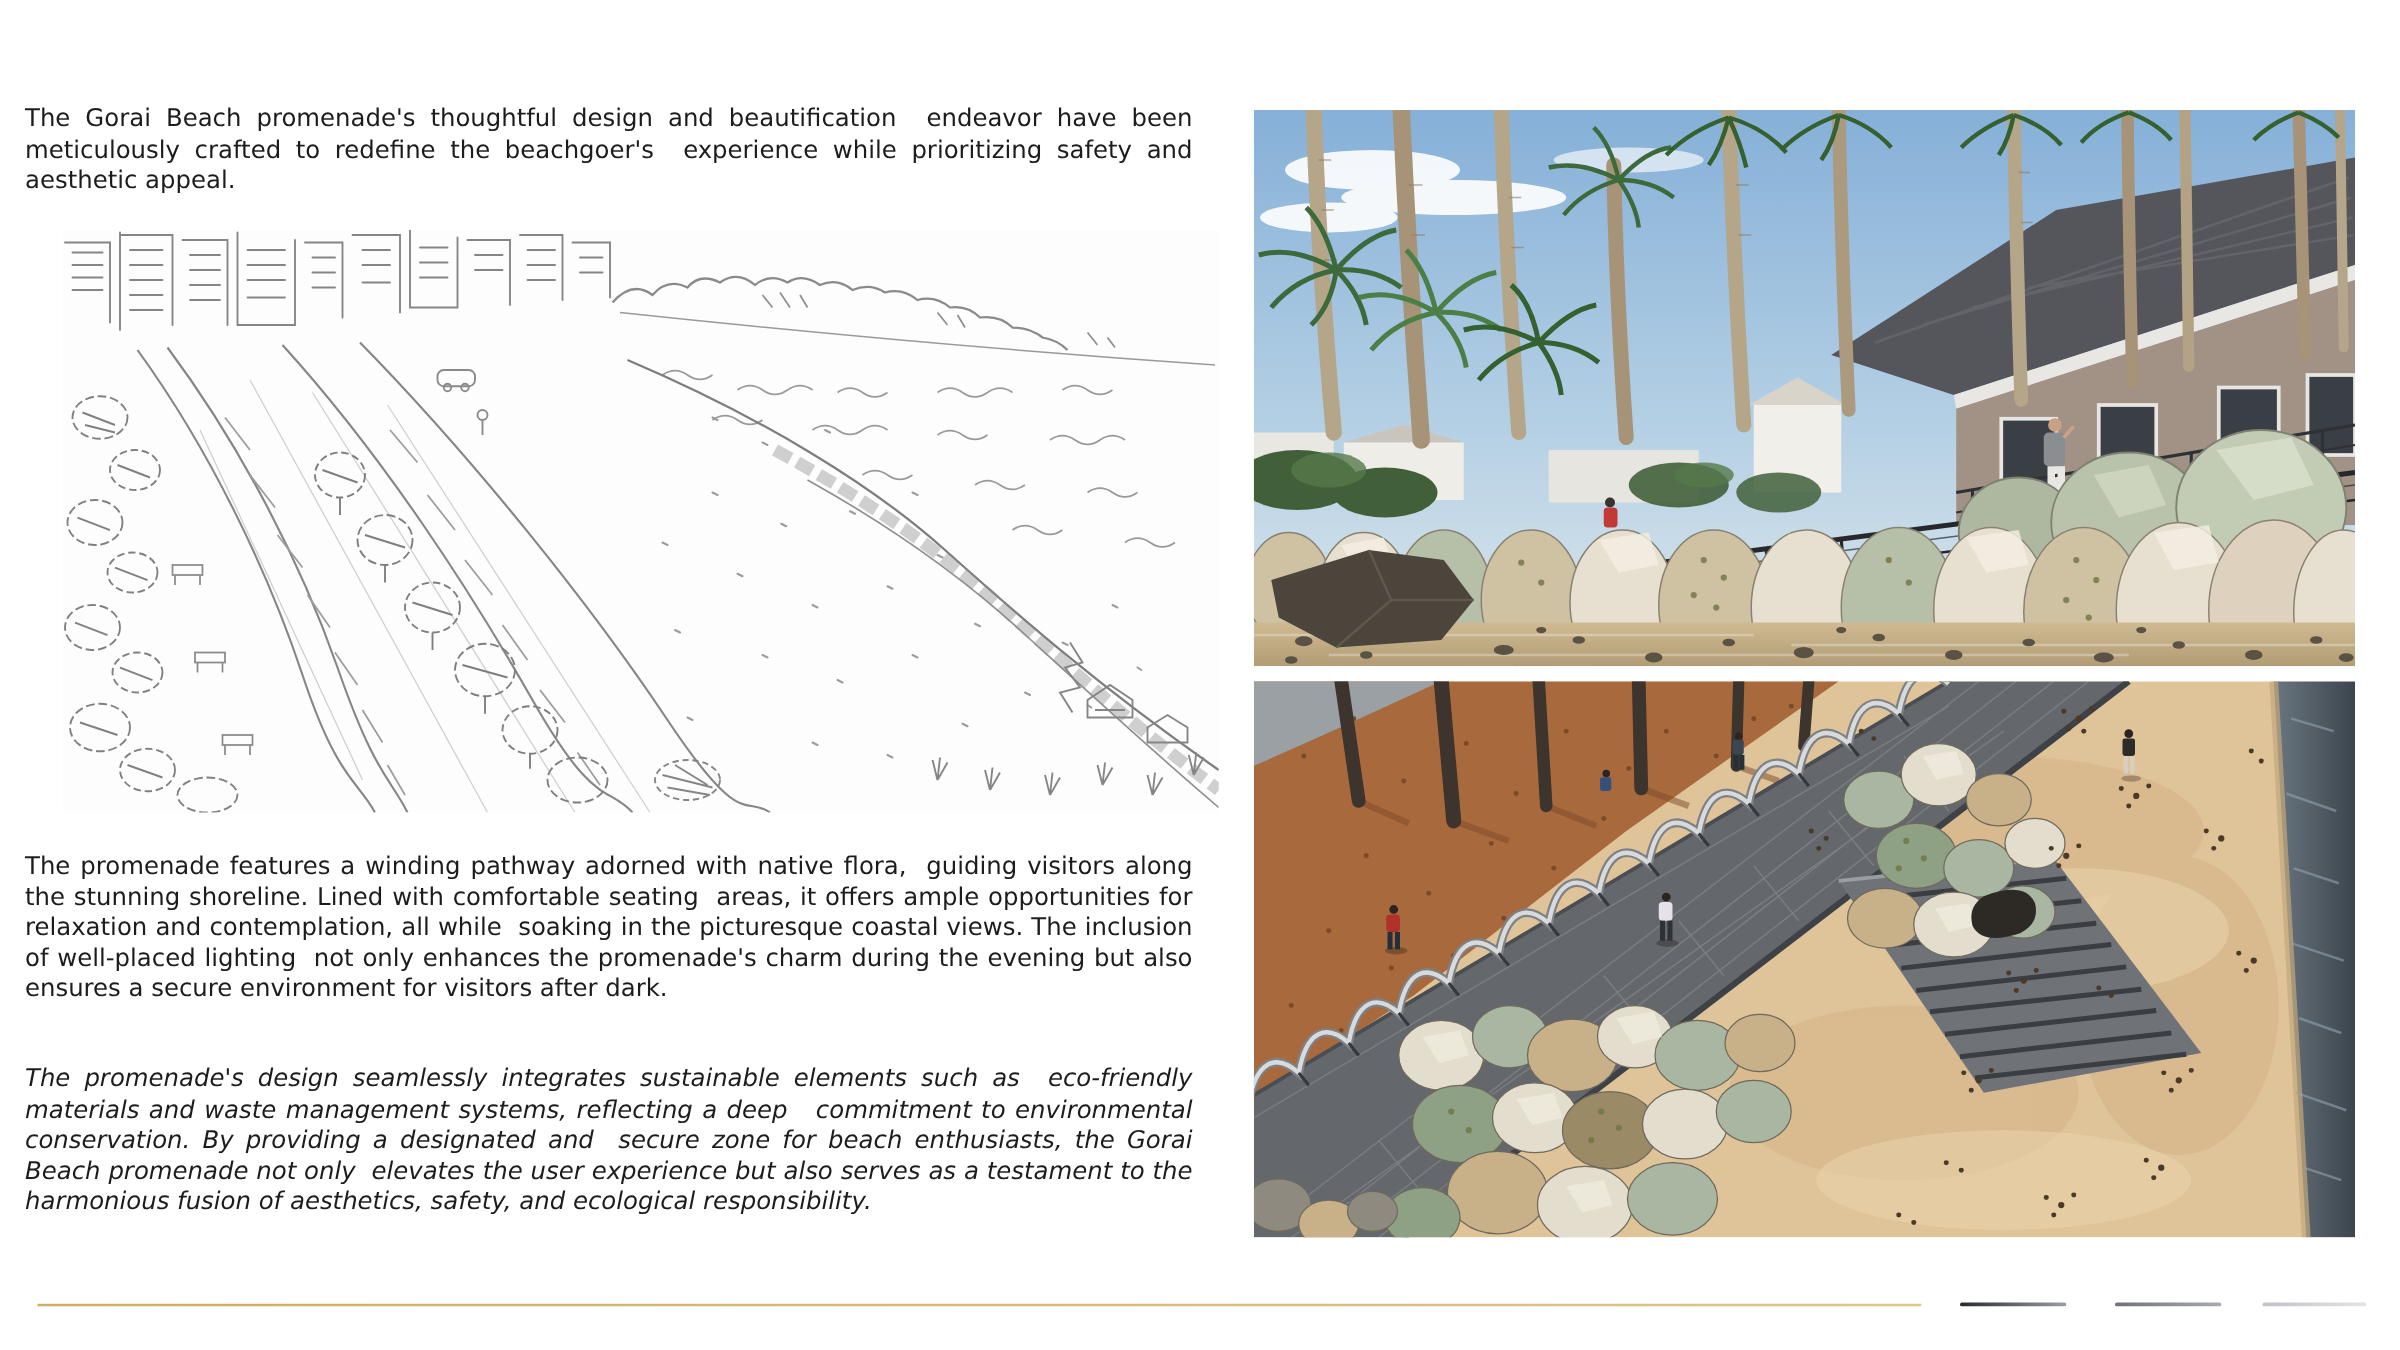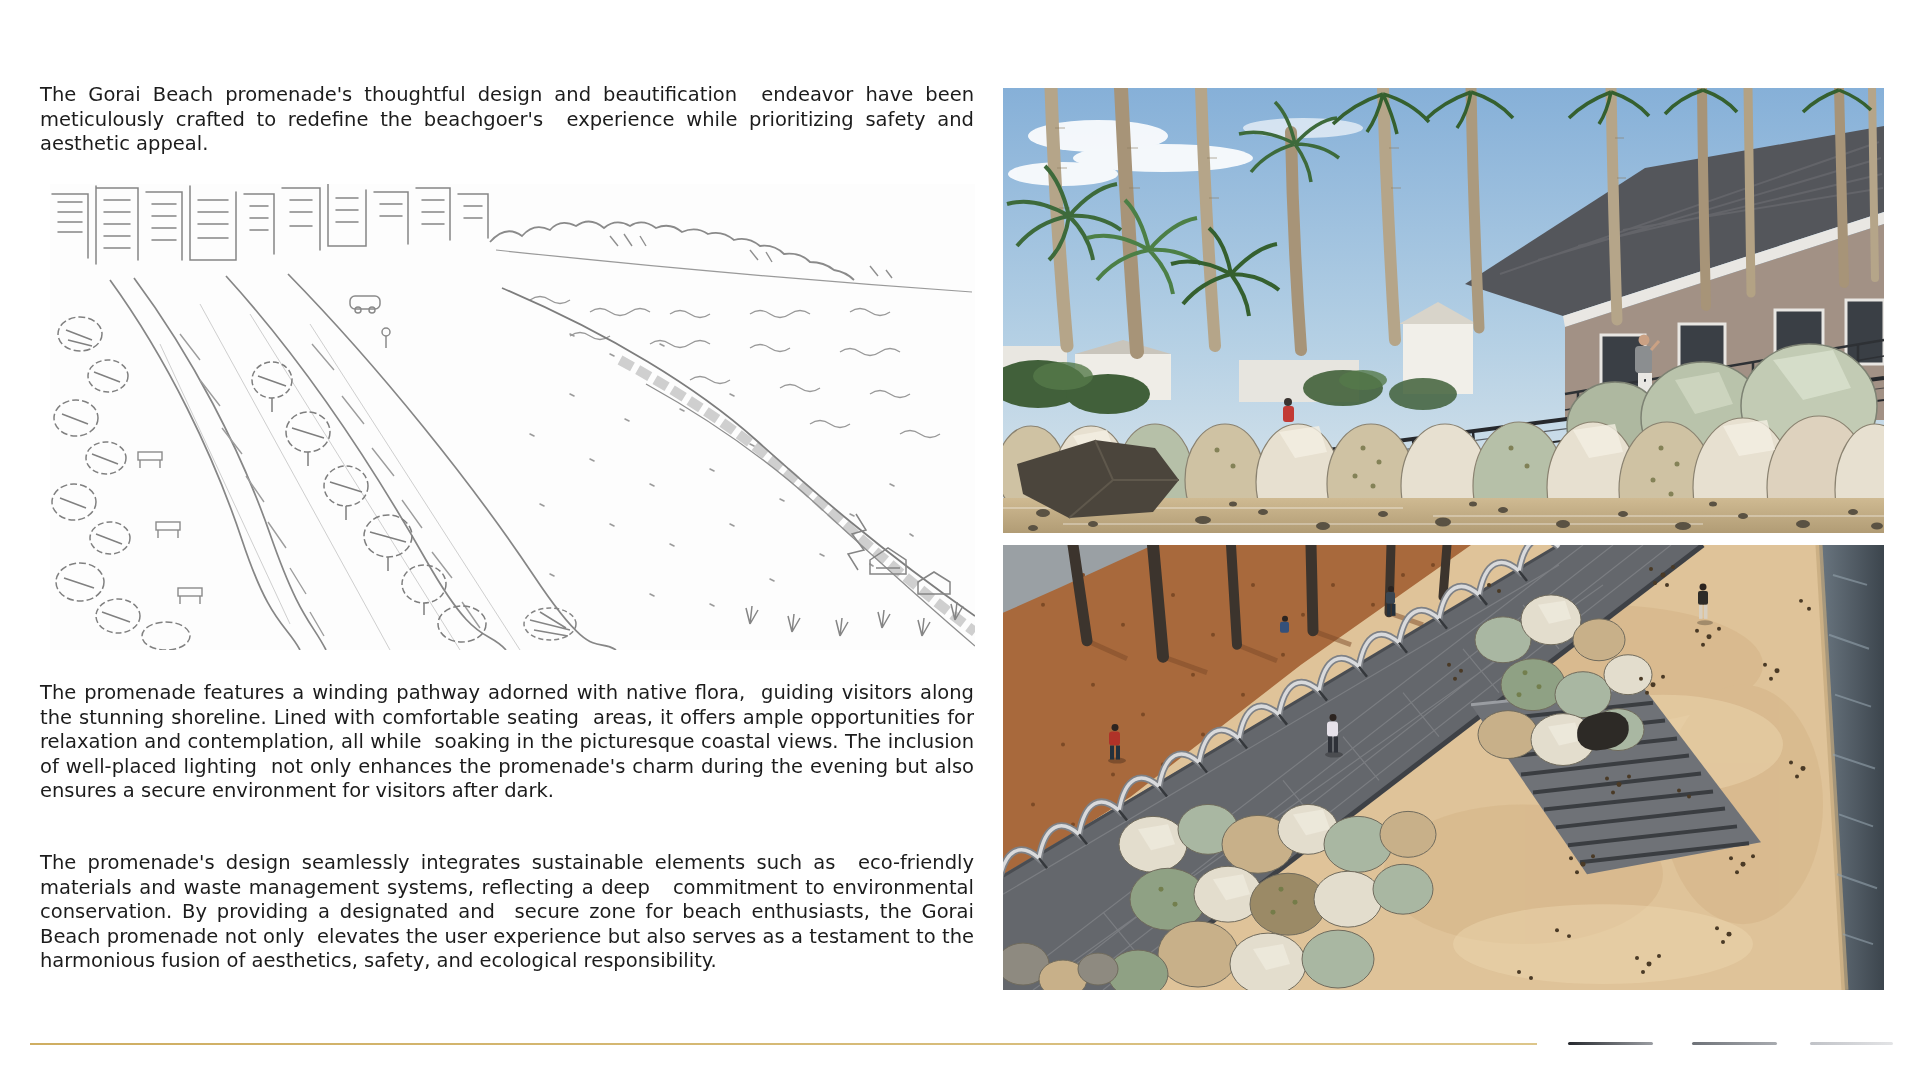--- a/index.html
+++ b/index.html
@@ -7,30 +7,30 @@
   body {
     width: 1920px; height: 1080px;
     position: relative; overflow: hidden;
     background: #ffffff;
     font-family: "DejaVu Sans", "Liberation Sans", sans-serif;
   }
   figure { margin: 0; }
   svg { display: block; width: 100%; height: 100%; }
 
   .para {
-    position: absolute; left: 40px; width: 934px;
+    position: absolute; left: 20px; width: 934px;
     margin: 0;
     font-size: 19.5px; line-height: 24.5px;
     color: #1c1c1c;
     text-align: justify; text-justify: inter-word;
     white-space: pre-wrap;
   }
   .p1 { top: 83px; }
   .p2 { top: 681px; }
-  .p3 { top: 851px; }
+  .p3 { top: 851px; font-style: italic; }
 
   .sketch {
     position: absolute; left: 50px; top: 184px;
     width: 925px; height: 466px;
   }
   .photo { position: absolute; left: 1003px; width: 881px; height: 445px; overflow: hidden; }
   .photo-top { top: 88px; }
   .photo-bottom { top: 545px; }
 
   .gold-line {

